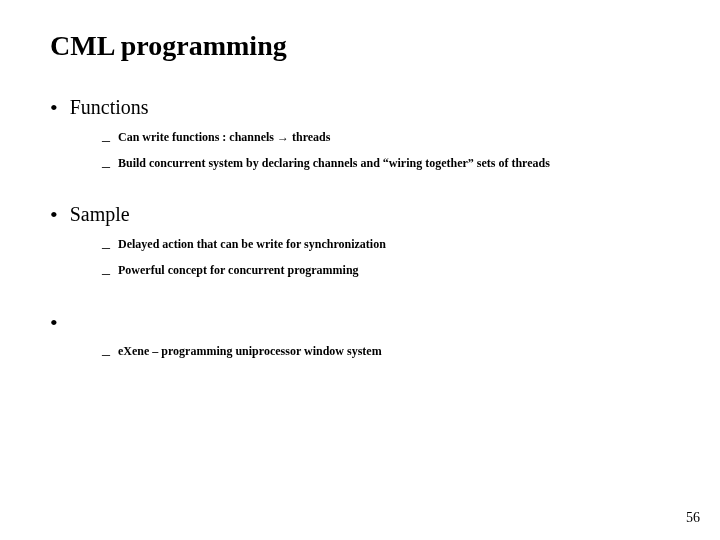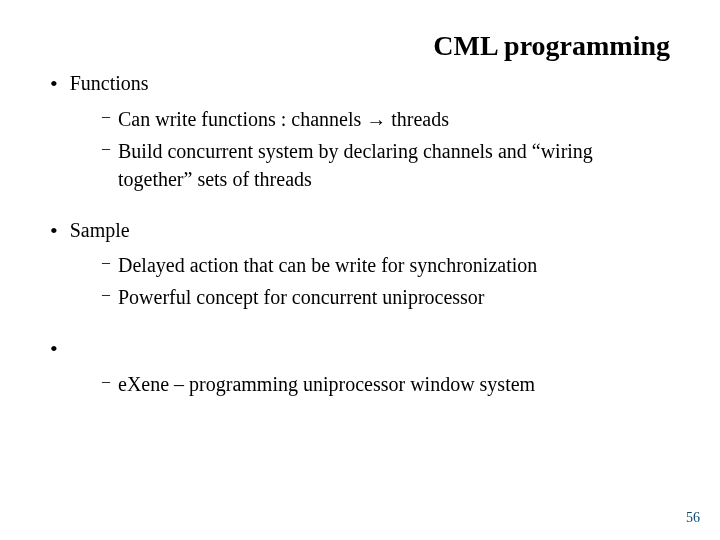--- a/index.html
+++ b/index.html
@@ -21,24 +21,24 @@
     .slide {
       width: 720px;
       height: 540px;
       padding: 30px 50px 30px 50px;
       display: flex;
       flex-direction: column;
       position: relative;
     }
 
     .slide-title {
-      text-align: right;
+      text-align: left;
       font-size: 28px;
       font-weight: bold;
-      margin-bottom: 8px;
+      margin-bottom: 32px;
       font-family: 'Times New Roman', Times, serif;
     }
 
     .content {
       display: flex;
       flex-direction: column;
       gap: 16px;
       flex: 1;
     }
 
@@ -77,30 +77,31 @@
       font-size: 16px;
       line-height: 1.4;
     }
 
     .sub-dash {
       margin-right: 8px;
       flex-shrink: 0;
     }
 
     .sub-text {
-      font-size: 20px;
+      font-size: 12px;
       line-height: 1.4;
+      font-weight: bold;
     }
 
     .page-number {
       position: absolute;
       bottom: 14px;
       right: 20px;
       font-size: 14px;
-      color: #0c4a6e;
+      color: #000000;
     }
   </style>
 </head>
 <body>
 
 <div class="slide">
   <div class="slide-title">CML programming</div>
 
   <div class="content">
 
@@ -126,21 +127,21 @@
         <span class="bullet-dot">•</span>
         <span class="bullet-main-text">Sample</span>
       </div>
       <div class="sub-bullets">
         <div class="sub-bullet">
           <span class="sub-dash">–</span>
           <span class="sub-text">Delayed action that can be write for synchronization</span>
         </div>
         <div class="sub-bullet">
           <span class="sub-dash">–</span>
-          <span class="sub-text">Powerful concept for concurrent uniprocessor</span>
+          <span class="sub-text">Powerful concept for concurrent programming</span>
         </div>
       </div>
     </div>
 
     <div class="bullet-section">
       <div class="bullet-main">
         <span class="bullet-dot">•</span>
       </div>
       <div class="sub-bullets">
         <div class="sub-bullet">

